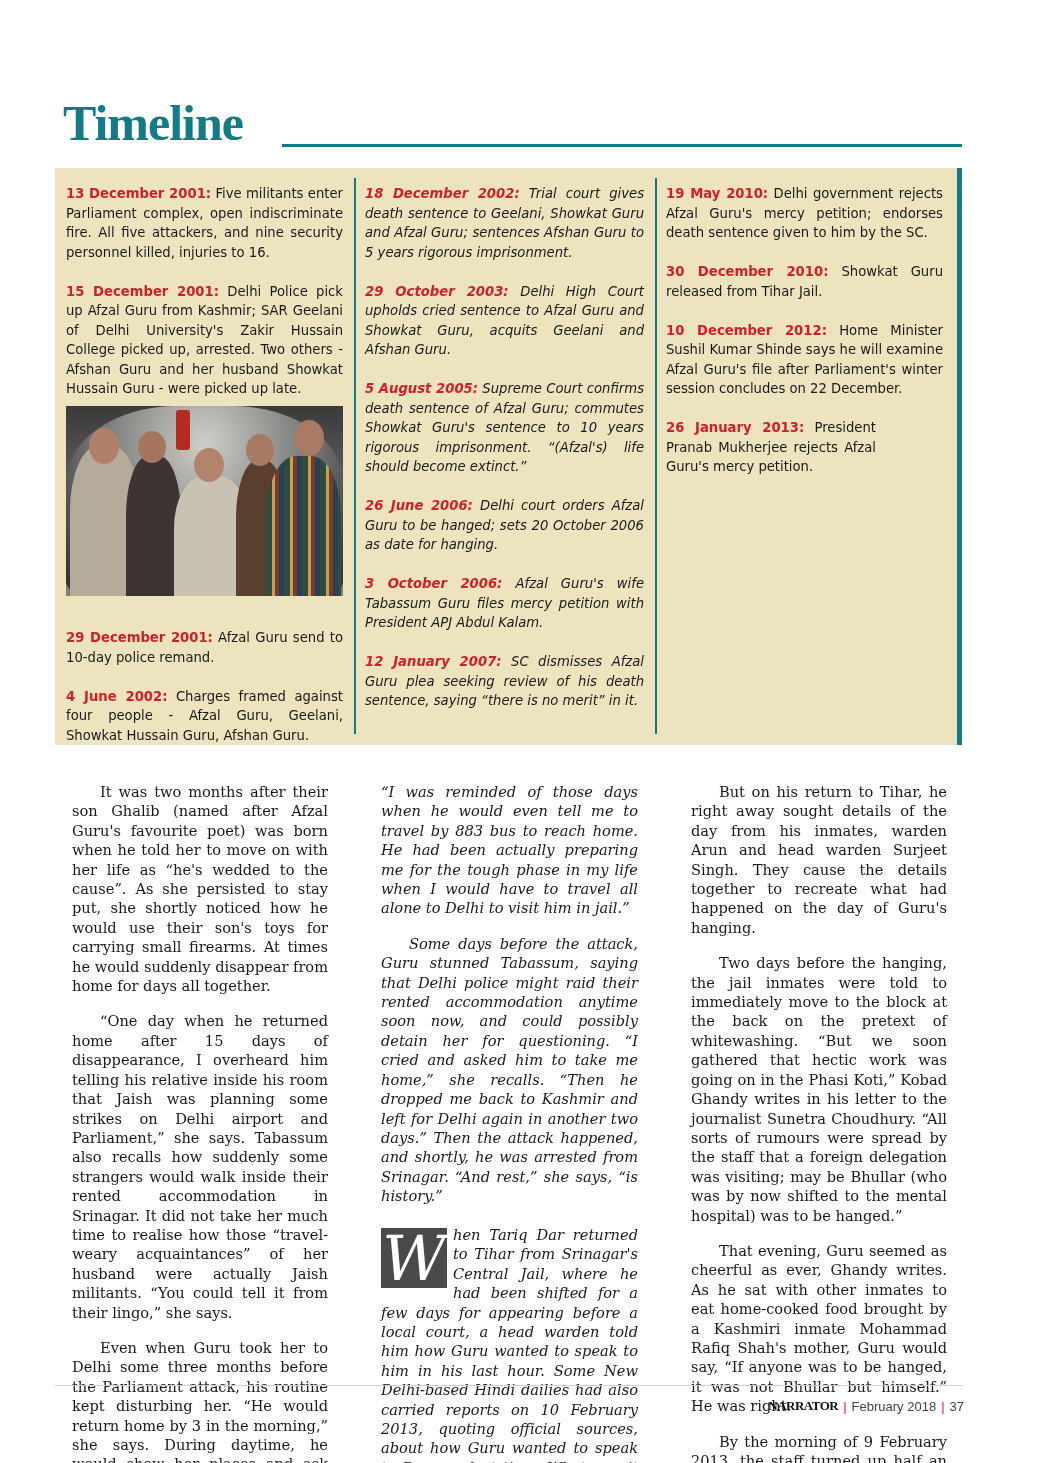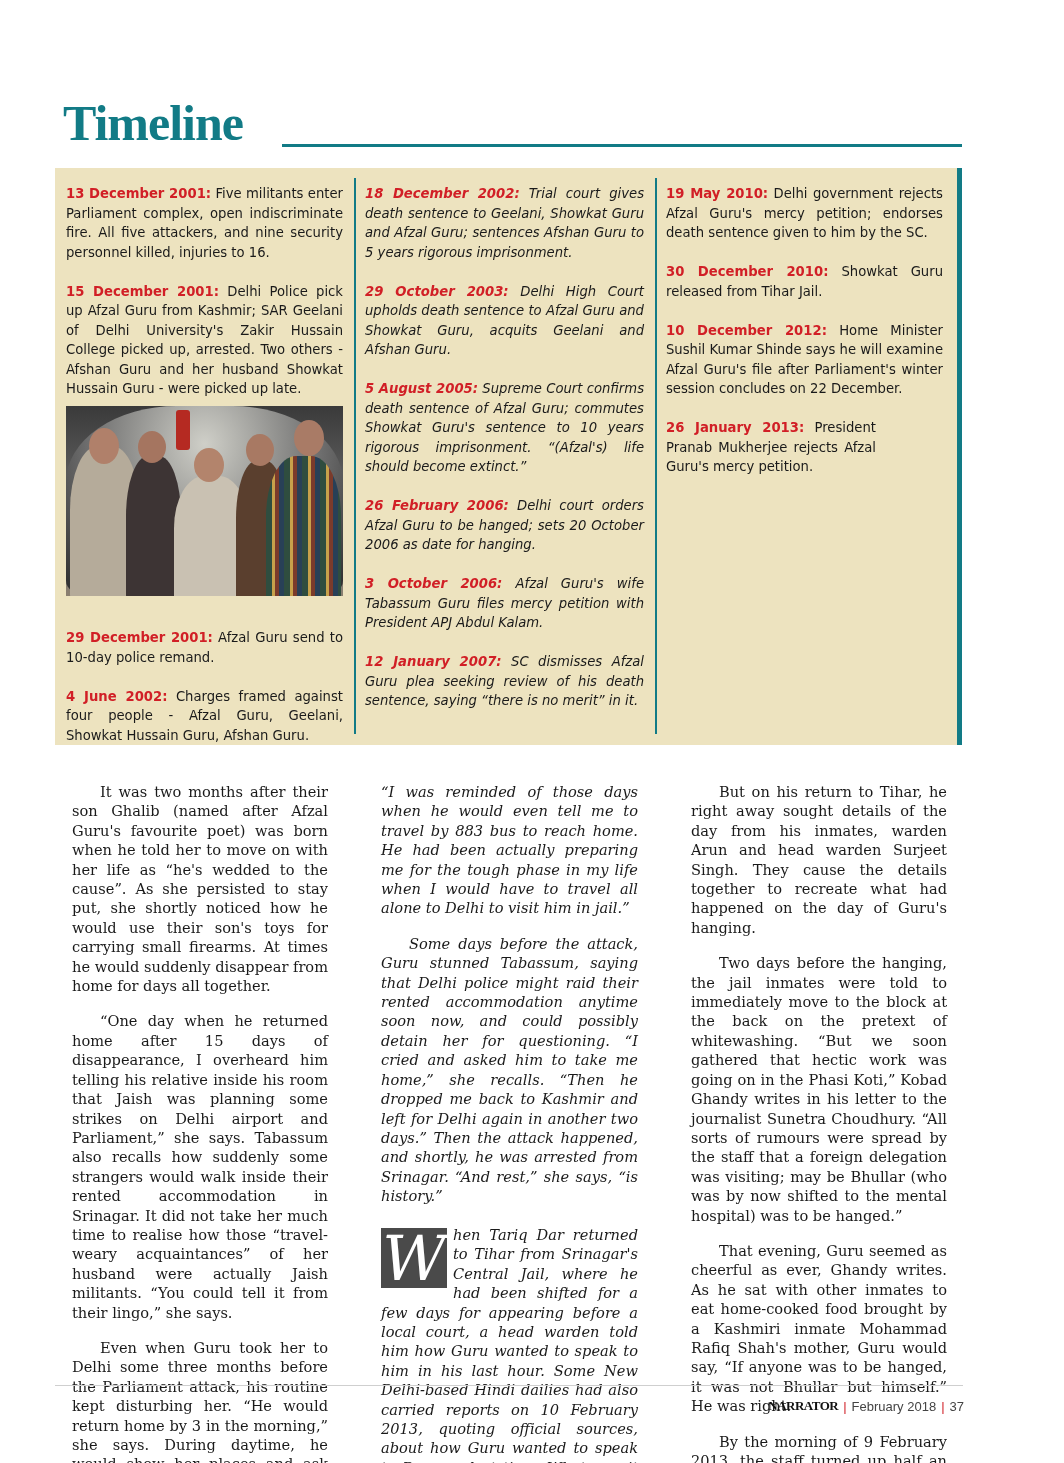--- a/index.html
+++ b/index.html
@@ -113,23 +113,23 @@
     <div class="fig" style="left:180px;top:28px;width:28px;height:32px;background:#a87963;border-radius:50%;"></div>
     <div class="fig" style="left:200px;top:50px;width:75px;height:150px;background:repeating-linear-gradient(90deg,#2f4d3f 0 6px,#c7a14b 6px 9px,#7b3b2b 9px 13px,#284057 13px 18px);"></div>
     <div class="fig" style="left:228px;top:14px;width:30px;height:36px;background:#a97b66;border-radius:50%;"></div>
     <div class="fig" style="left:110px;top:4px;width:14px;height:40px;background:#b52a22;border-radius:3px;"></div>
   </div>
 
   <div class="col-divider" style="left:299px"></div>
 
   <div class="tl-col c2">
     <p class="entry"><span class="date">18 December 2002:</span><span> Trial court gives death sentence to Geelani, Showkat Guru and Afzal Guru; sentences Afshan Guru to 5 years rigorous imprisonment.</span></p>
-    <p class="entry"><span class="date">29 October 2003:</span><span> Delhi High Court upholds death sentence to Afzal Guru and Showkat Guru, acquits Geelani and Afshan Guru.</span></p>
+    <p class="entry"><span class="date">29 October 2003:</span><span> Delhi High Court upholds cried sentence to Afzal Guru and Showkat Guru, acquits Geelani and Afshan Guru.</span></p>
     <p class="entry"><span class="date">5 August 2005:</span><span> Supreme Court confirms death sentence of Afzal Guru; commutes Showkat Guru's sentence to 10 years rigorous imprisonment. “(Afzal's) life should become extinct.”</span></p>
-    <p class="entry"><span class="date">26 February 2006:</span><span> Delhi court orders Afzal Guru to be hanged; sets 20 October 2006 as date for hanging.</span></p>
+    <p class="entry"><span class="date">26 June 2006:</span><span> Delhi court orders Afzal Guru to be hanged; sets 20 October 2006 as date for hanging.</span></p>
     <p class="entry"><span class="date">3 October 2006:</span><span> Afzal Guru's wife Tabassum Guru files mercy petition with President APJ Abdul Kalam.</span></p>
     <p class="entry"><span class="date">12 January 2007:</span><span> SC dismisses Afzal Guru plea seeking review of his death sentence, saying “there is no merit” in it.</span></p>
   </div>
 
   <div class="col-divider" style="left:600px"></div>
 
   <div class="tl-col c3">
     <p class="entry"><span class="date">19 May 2010:</span><span> Delhi government rejects Afzal Guru's mercy petition; endorses death sentence given to him by the SC.</span></p>
     <p class="entry"><span class="date">30 December 2010:</span><span> Showkat Guru released from Tihar Jail.</span></p>
     <p class="entry"><span class="date">10 December 2012:</span><span> Home Minister Sushil Kumar Shinde says he will examine Afzal Guru's file after Parliament's winter session concludes on 22 December.</span></p>

